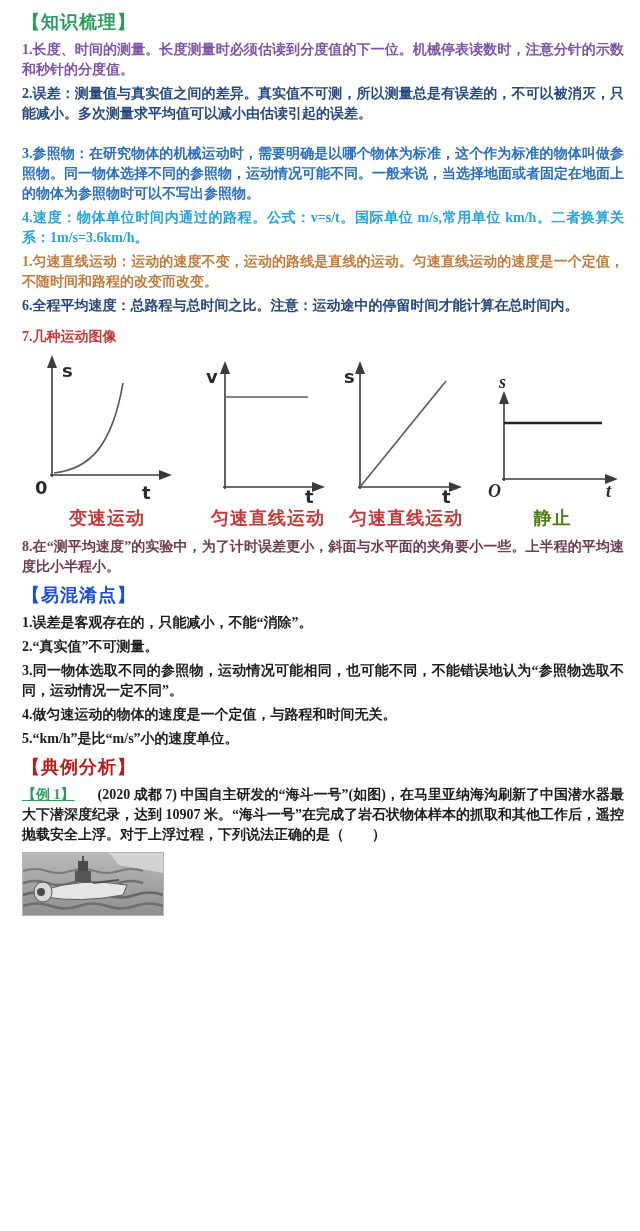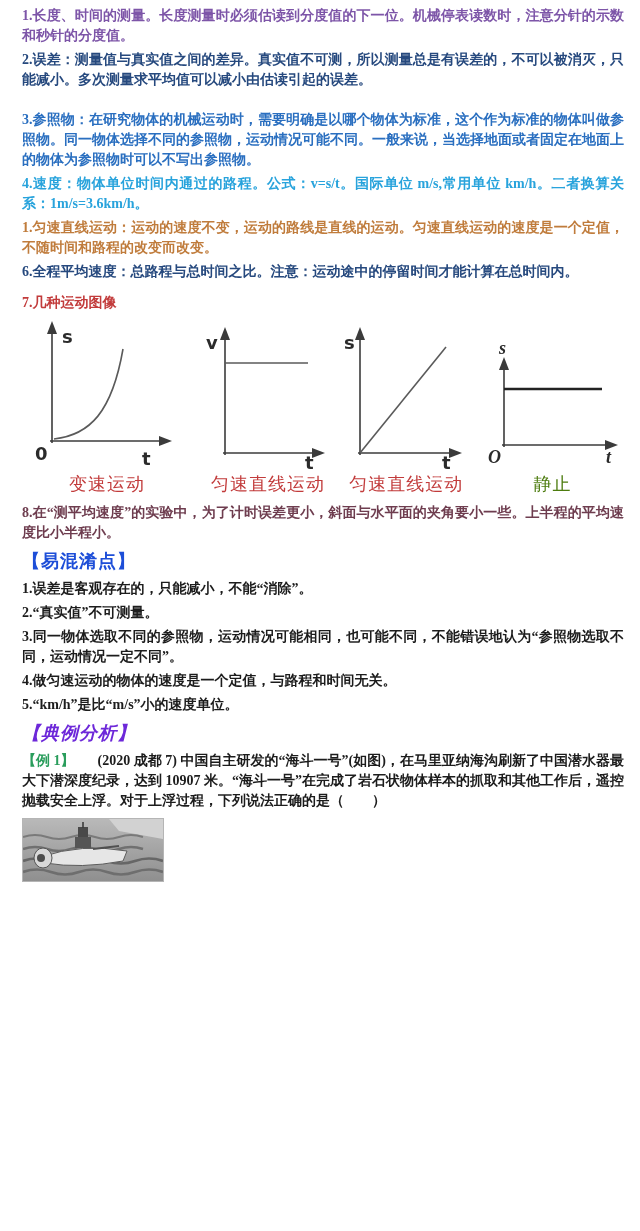--- a/index.html
+++ b/index.html
@@ -21,36 +21,37 @@
   
   .graphs{
     display:flex;align-items:flex-end;margin:4px 0 6px;width:604px;
   }
   .gwrap{display:flex;flex-direction:column;align-items:center;}
   .gw1{width:175px;}
   .gw2{width:165px;}
   .gw3{width:132px;}
   .gw4{width:160px;margin-left:10px;}
   .cap{
-    font-size:18px;font-weight:normal;line-height:26px;margin-top:2px;
+    font-size:18px;font-weight:bold;line-height:26px;margin-top:2px;
     letter-spacing:1px;
   }
   .al{font:bold 18px "DejaVu Sans",sans-serif;fill:#2b2b2b;}
   .al-serif{font:italic bold 18px "Liberation Serif",serif;fill:#2b2b2b;}
   .axis{stroke:#3b3b3b;stroke-width:1.6;fill:none;}
   .dataline{stroke:#5a5a5a;stroke-width:1.6;fill:none;}
   .ah{fill:#3b3b3b;stroke:none;}
-  .tag{margin-right:23px;font-weight:bold;}
+  .tag{margin-right:23px;font-weight:bold;text-decoration:underline;}
   .photo{margin:7px 0 4px 0;width:140px;height:62px;display:block;border:1px solid #b5b5b5;}
 </style>
 </head>
 <body>
 
 <div class="page">
 
+  <p class="hdr" style="color: rgb(42, 157, 92);">【知识梳理】</p>
 
   <p class="p" style="color: rgb(125, 85, 168);">1.长度、时间的测量。长度测量时必须估读到分度值的下一位。机械停表读数时，注意分针的示数和秒针的分度值。</p>
   <p class="p" style="color: rgb(38, 73, 126);">2.误差：测量值与真实值之间的差异。真实值不可测，所以测量总是有误差的，不可以被消灭，只能减小。多次测量求平均值可以减小由估读引起的误差。</p>
   <p class="p" style="color: rgb(42, 111, 192); margin-top: 20px;">3.参照物：在研究物体的机械运动时，需要明确是以哪个物体为标准，这个作为标准的物体叫做参照物。同一物体选择不同的参照物，运动情况可能不同。一般来说，当选择地面或者固定在地面上的物体为参照物时可以不写出参照物。</p>
   <p class="p" style="color: rgb(40, 163, 220);">4.速度：物体单位时间内通过的路程。公式：v=s/t。国际单位 m/s,常用单位 km/h。二者换算关系：1m/s=3.6km/h。</p>
   <p class="p" style="color: rgb(192, 124, 60);">1.匀速直线运动：运动的速度不变，运动的路线是直线的运动。匀速直线运动的速度是一个定值，不随时间和路程的改变而改变。</p>
   <p class="p" style="color: rgb(38, 73, 126);">6.全程平均速度：总路程与总时间之比。注意：运动途中的停留时间才能计算在总时间内。</p>
   <p class="p" style="color: rgb(194, 59, 59); margin-top: 11px;">7.几种运动图像</p>
 
   <div class="graphs">
@@ -114,21 +115,21 @@
   <p class="p" style="color: rgb(110, 61, 79);">8.在“测平均速度”的实验中，为了计时误差更小，斜面与水平面的夹角要小一些。上半程的平均速度比小半程小。</p>
 
   <p class="hdr" style="color: #1d4ed8;">【易混淆点】</p>
 
   <p class="p black">1.误差是客观存在的，只能减小，不能“消除”。</p>
   <p class="p black">2.“真实值”不可测量。</p>
   <p class="p black">3.同一物体选取不同的参照物，运动情况可能相同，也可能不同，不能错误地认为“参照物选取不同，运动情况一定不同”。</p>
   <p class="p black">4.做匀速运动的物体的速度是一个定值，与路程和时间无关。</p>
   <p class="p black">5.“km/h”是比“m/s”小的速度单位。</p>
 
-  <p class="hdr" style="color: #6d28d9; font-style: italic;">【典例分析】</p>
+  <p class="hdr" style="color: #b91c1c;">【典例分析】</p>
 
   <p class="p black">
     <span class="tag" style="color: rgb(42, 157, 92);">【例 1】</span><span>(2020 成都 7) 中国自主研发的“海斗一号”(如图)，在马里亚纳海沟刷新了中国潜水器最大下潜深度纪录，达到 10907 米。“海斗一号”在完成了岩石状物体样本的抓取和其他工作后，遥控抛载安全上浮。对于上浮过程，下列说法正确的是（　　）</span>
   </p>
 
   <svg class="photo" viewBox="0 0 140 62">
     <defs>
       <linearGradient id="sea" x1="0" y1="0" x2="0" y2="1">
         <stop offset="0" stop-color="#b9b9b9"></stop>
         <stop offset="1" stop-color="#8f8f8f"></stop>

